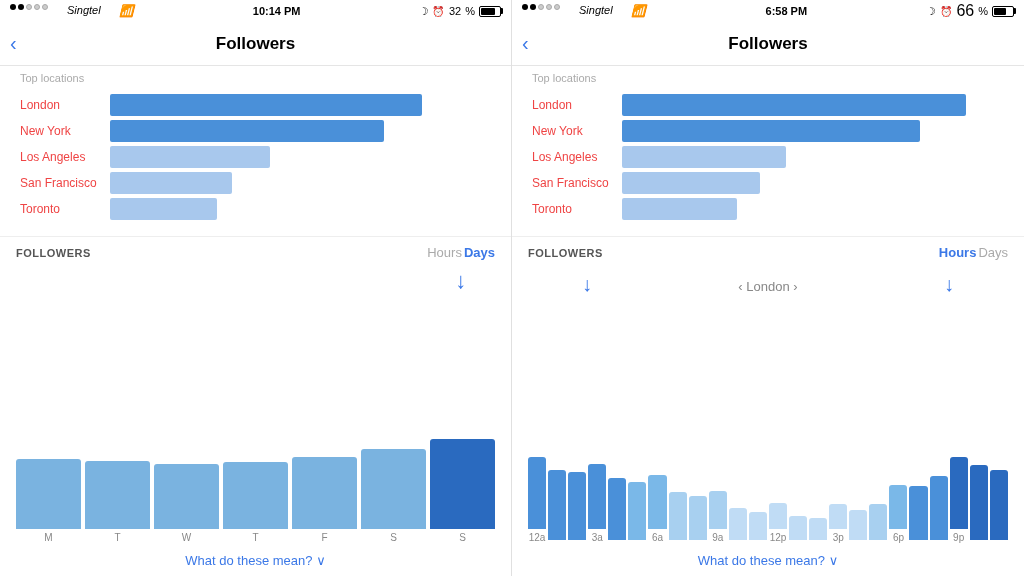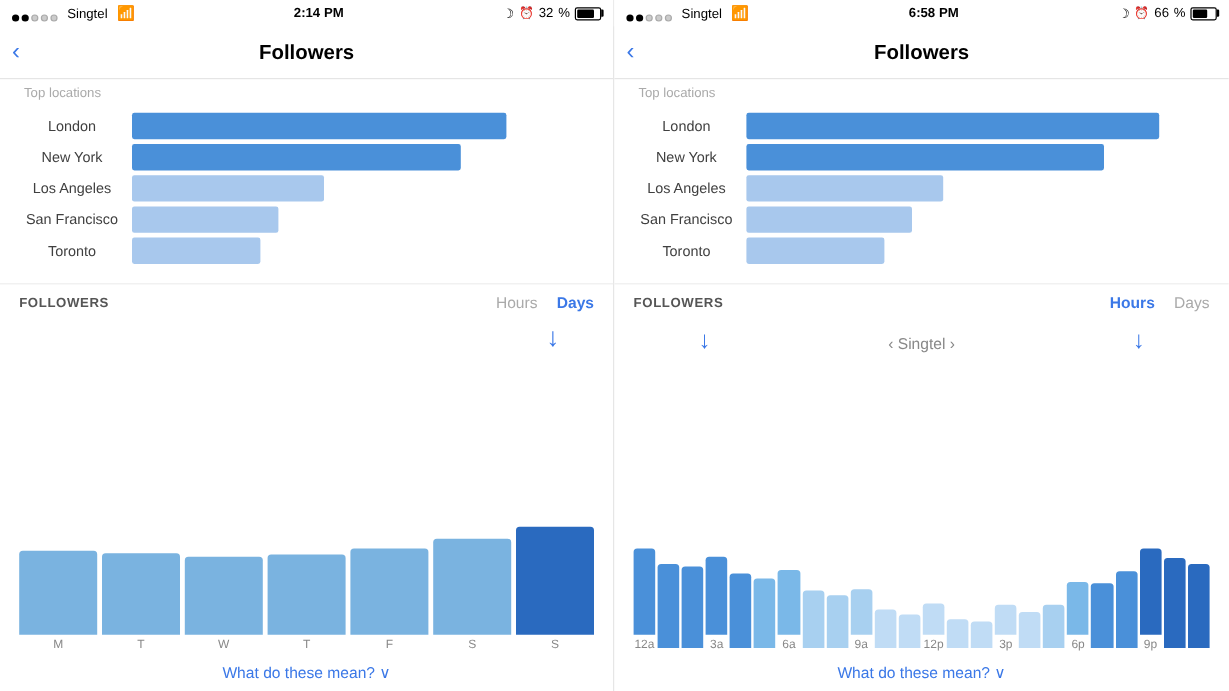--- a/index.html
+++ b/index.html
@@ -25,21 +25,21 @@
       height: 22px;
       display: flex;
       align-items: center;
       justify-content: space-between;
       padding: 0 10px;
       font-size: 11px;
       font-weight: 500;
       color: #000;
       background: #fff;
     }
-    .status-left { display: flex; align-items: flex-end; gap: 8px; }
+    .status-left { display: flex; align-items: flex-start; gap: 19px; font-style: italic; }
     .status-center { font-weight: 600; }
     .status-right { display: flex; align-items: center; gap: 4px; }
     .signal-dots { display: flex; gap: 2px; }
     .dot { width: 6px; height: 6px; border-radius: 50%; }
     .dot-filled { background: #000; }
     .dot-empty { background: #ccc; border: 1px solid #aaa; }
     .battery { width: 22px; height: 11px; border: 1px solid #000; border-radius: 2px; position: relative; display: inline-flex; align-items: center; padding: 1px; }
     .battery::after { content: ''; width: 2px; height: 6px; background: #000; position: absolute; right: -3px; border-radius: 0 1px 1px 0; }
     .battery-fill { background: #000; height: 100%; border-radius: 1px; }
     
@@ -74,23 +74,23 @@
       padding: 8px 20px 12px 20px;
       flex-shrink: 0;
     }
     .city-row {
       display: flex;
       align-items: center;
       margin-bottom: 4px;
     }
     .city-label {
       width: 90px;
-      text-align: center;
+      text-align: left;
       font-size: 12px;
-      color: #404040;
+      color: #ef4444;
       padding-right: 10px;
       flex-shrink: 0;
     }
     .city-bar-container {
       flex: 1;
       height: 22px;
       display: flex;
       align-items: center;
     }
     .city-bar {
@@ -111,21 +111,21 @@
     }
     .followers-label {
       font-size: 11px;
       font-weight: 700;
       color: #555;
       letter-spacing: 0.5px;
     }
     .view-tabs {
       margin-left: auto;
       display: flex;
-      gap: 16px;
+      gap: 2px;
       align-items: center;
     }
     .view-tab {
       font-size: 13px;
       color: #aaa;
       cursor: pointer;
     }
     .view-tab.active {
       color: #3b78e7;
       font-weight: 600;
@@ -190,21 +190,21 @@
       <div class="signal-dots">
         <div class="dot dot-filled"></div>
         <div class="dot dot-filled"></div>
         <div class="dot dot-empty"></div>
         <div class="dot dot-empty"></div>
         <div class="dot dot-empty"></div>
       </div>
       <span>Singtel</span>
       <span style="font-size:12px;">📶</span>
     </div>
-    <div class="status-center">2:14 PM</div>
+    <div class="status-center">10:14 PM</div>
     <div class="status-right">
       <span style="font-size:11px;">☽</span>
       <span style="font-size:10px;">⏰</span>
       <span style="font-size:11px;">32</span>
         <span style="font-size:11px;">%</span>
       <div class="battery">
         <div class="battery-fill" style="width:75%;"></div>
       </div>
     </div>
   </div>
@@ -318,21 +318,21 @@
         <div class="dot dot-empty"></div>
         <div class="dot dot-empty"></div>
       </div>
       <span>Singtel</span>
       <span style="font-size:12px;">📶</span>
     </div>
     <div class="status-center">6:58 PM</div>
     <div class="status-right">
       <span style="font-size:11px;">☽</span>
       <span style="font-size:10px;">⏰</span>
-      <span style="font-size:11px;">66</span>
+      <span style="font-size:16px;">66</span>
         <span style="font-size:11px;">%</span>
       <div class="battery">
         <div class="battery-fill" style="width:66%;"></div>
       </div>
     </div>
   </div>
 
   <div class="header">
     <span class="back-btn">‹</span>
     <span class="header-title">Followers</span>
@@ -380,21 +380,21 @@
       <span class="followers-label">FOLLOWERS</span>
       <div class="view-tabs">
         <span class="view-tab active">Hours</span>
         <span class="view-tab">Days</span>
       </div>
     </div>
 
     <div style="position:relative; height:32px; display:flex; align-items:flex-end;">
 
       <span style="position:absolute; left:calc(3/24 * 100% - 6px); color:#3b78e7; font-size:20px; bottom:0;">↓</span>
-      <span style="margin:0 auto; font-size:13px; color:#888; padding-bottom:2px;">‹ Singtel ›</span>
+      <span style="margin:0 auto; font-size:13px; color:#888; padding-bottom:2px;">‹ London ›</span>
 
       <span style="position:absolute; right:calc(3/24 * 100% - 6px); color:#3b78e7; font-size:20px; bottom:0;">↓</span>
     </div>
 
     <div class="bars-area" style="gap:2px;">
       <div class="bar-item">
         <div class="bar" style="height:72px;background:#4a90d9;"></div>
         <span class="bar-label">12a</span>
       </div>
       <div class="bar-item">

